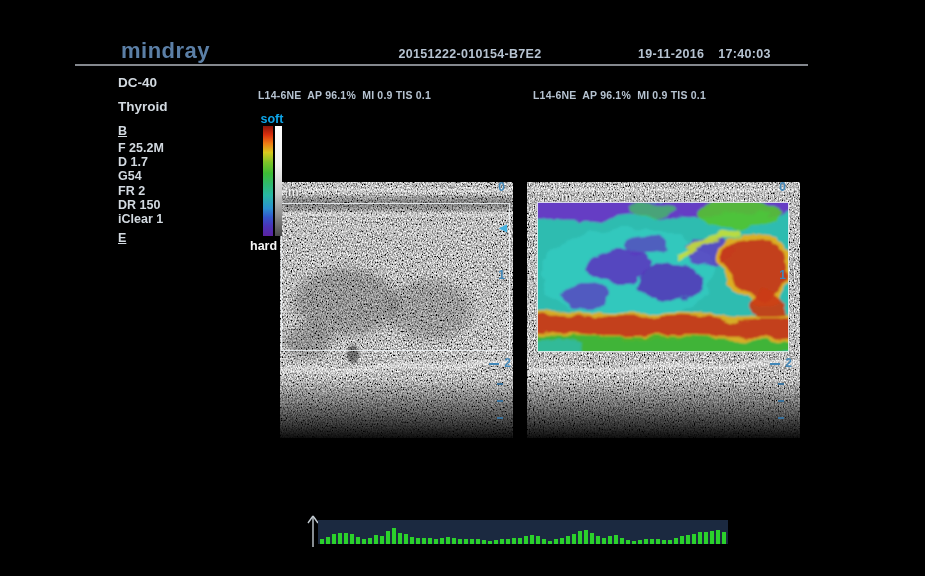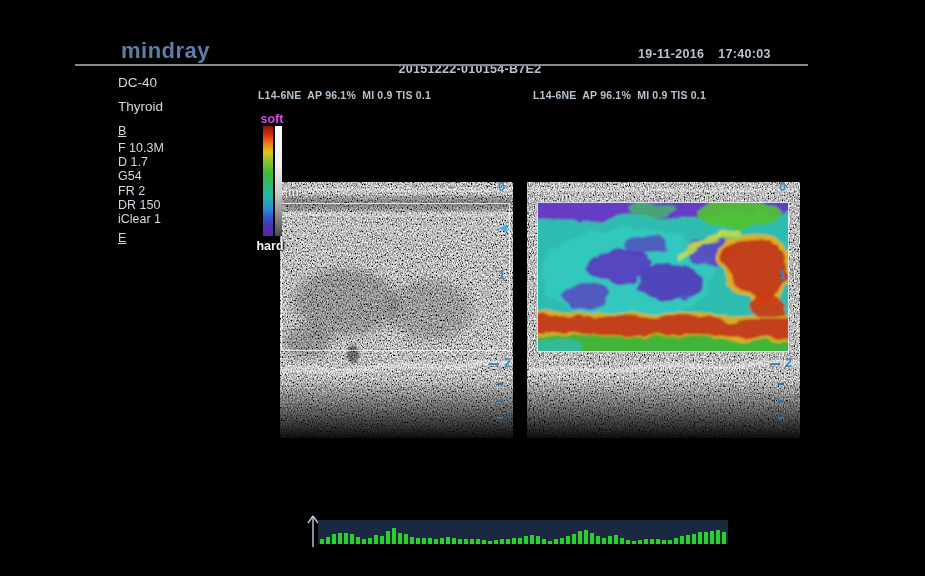--- a/index.html
+++ b/index.html
@@ -10,46 +10,46 @@
     -webkit-font-smoothing:antialiased;
   }
   .abs { position:absolute; }
 
   
   .logo {
     left:121px; top:38px; font-size:22px; font-weight:bold;
     letter-spacing:0.5px; color:#5b7fa6;
   }
   .exam-id {
-    left:340px; top:62px; width:260px; text-align:center;
+    left:340px; top:47px; width:260px; text-align:center;
     font-size:12.5px; font-weight:bold; color:#b6c3d1; letter-spacing:0.3px;
   }
   .datetime {
     left:638px; top:47px; width:180px; font-size:12.5px; font-weight:bold;
     color:#b6c3d1; letter-spacing:0.3px; display:flex; gap:14px;
   }
   .hsep { left:75px; top:64px; width:733px; height:2px; background:#84888e; }
 
   
-  .sidebar { left:118px; top:75px; width:120px; font-weight:normal; color:#d2d9e0; }
+  .sidebar { left:118px; top:75px; width:120px; font-weight:bold; color:#d2d9e0; }
   .sidebar .model  { font-size:13.5px; margin-bottom:9px; }
   .sidebar .preset { font-size:13.5px; margin-bottom:10px; }
   .sidebar .sect   { font-size:12.5px; text-decoration:underline; margin-bottom:3px; }
   .sidebar .plist div { font-size:12.5px; line-height:14.2px; }
   .sidebar .gap { height:5px; }
 
   
   .probe { top:89px; font-size:10.5px; font-weight:bold; color:#b6c3d1;
            white-space:pre; letter-spacing:0.2px; }
   .probe.l { left:258px; } .probe.r { left:533px; }
 
   
   .soft-label { left:254px; top:112px; width:36px; text-align:center;
-    font-size:12.5px; font-weight:bold; color:#d946ef; z-index:6;}
-  .hard-label { left:250px; top:239px; width:40px; text-align:center;
+    font-size:12.5px; font-weight:bold; color:#0ea5e9; z-index:6;}
+  .hard-label { left:250px; top:239px; width:40px; 
     font-size:12.5px; font-weight:bold; color:#f6f6f6; z-index:6;
     text-shadow:0 1px 2px #000, 1px 0 2px #000; }
   .cbar { left:263px; top:126px; width:10px; height:110px; z-index:5;
     background:linear-gradient(180deg,#8a1408 0%,#d92f0e 8%,#ef7d14 16%,
       #d8c81e 24%,#7ec428 33%,#3dbb35 43%,#2fb86e 53%,#28b7a4 63%,
       #2a8fd0 75%,#3355cc 83%,#4a33b8 91%,#5a22a0 100%); }
   .gbar { left:275px; top:126px; width:7px; height:110px; z-index:5;
     background:linear-gradient(180deg,#ffffff 0%,#f2f2f2 35%,#c9c9c9 62%,
       #8a8a8a 82%,#4a4a4a 100%); }
 
@@ -126,21 +126,21 @@
   <span>19-11-2016</span>
   <span>17:40:03</span>
 </div>
 <div class="abs hsep"></div>
 
 <div class="abs sidebar">
   <div class="model">DC-40</div>
   <div class="preset">Thyroid</div>
   <div class="sect">B</div>
   <div class="plist">
-      <div>F 10.3M</div>
+      <div>F 25.2M</div>
       <div>D 1.7</div>
       <div>G54</div>
       <div>FR 2</div>
       <div>DR 150</div>
       <div>iClear 1</div>
     </div>
   <div class="gap"></div>
   <div class="sect">E</div>
 </div>
 

